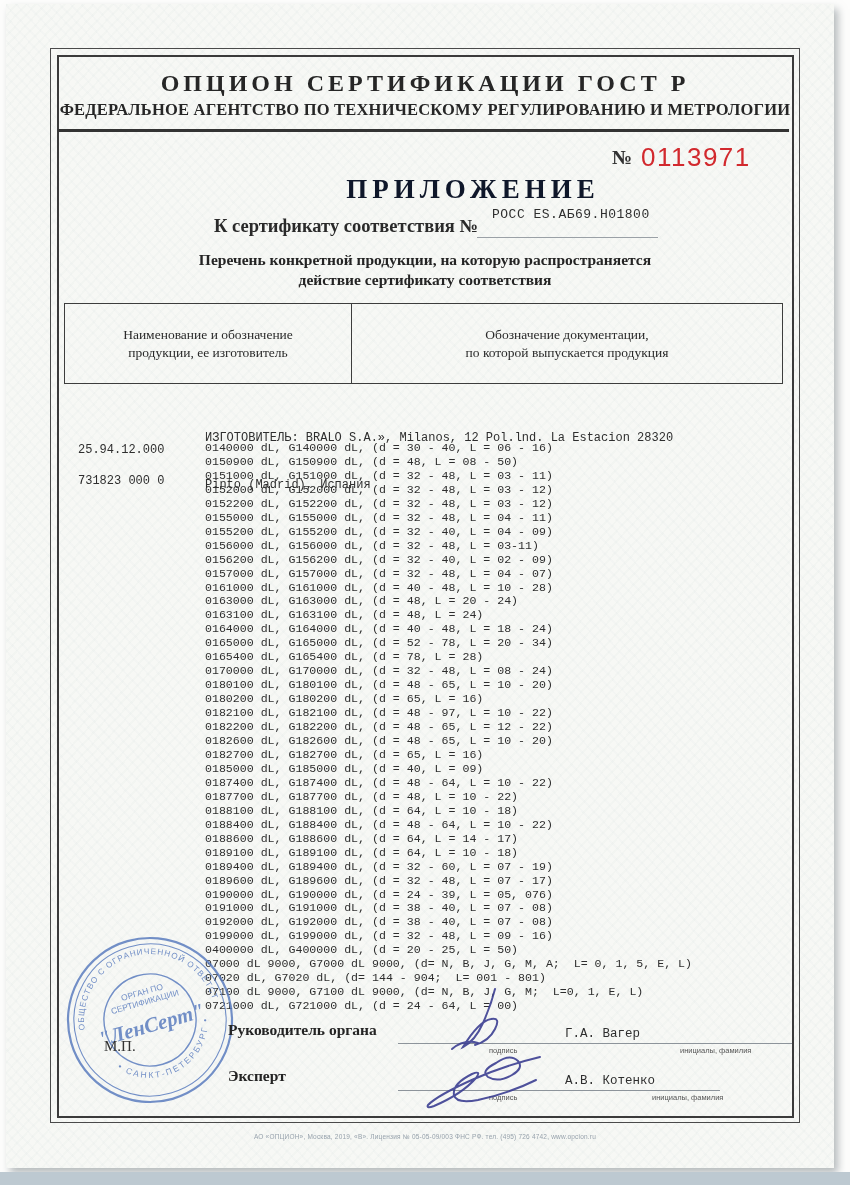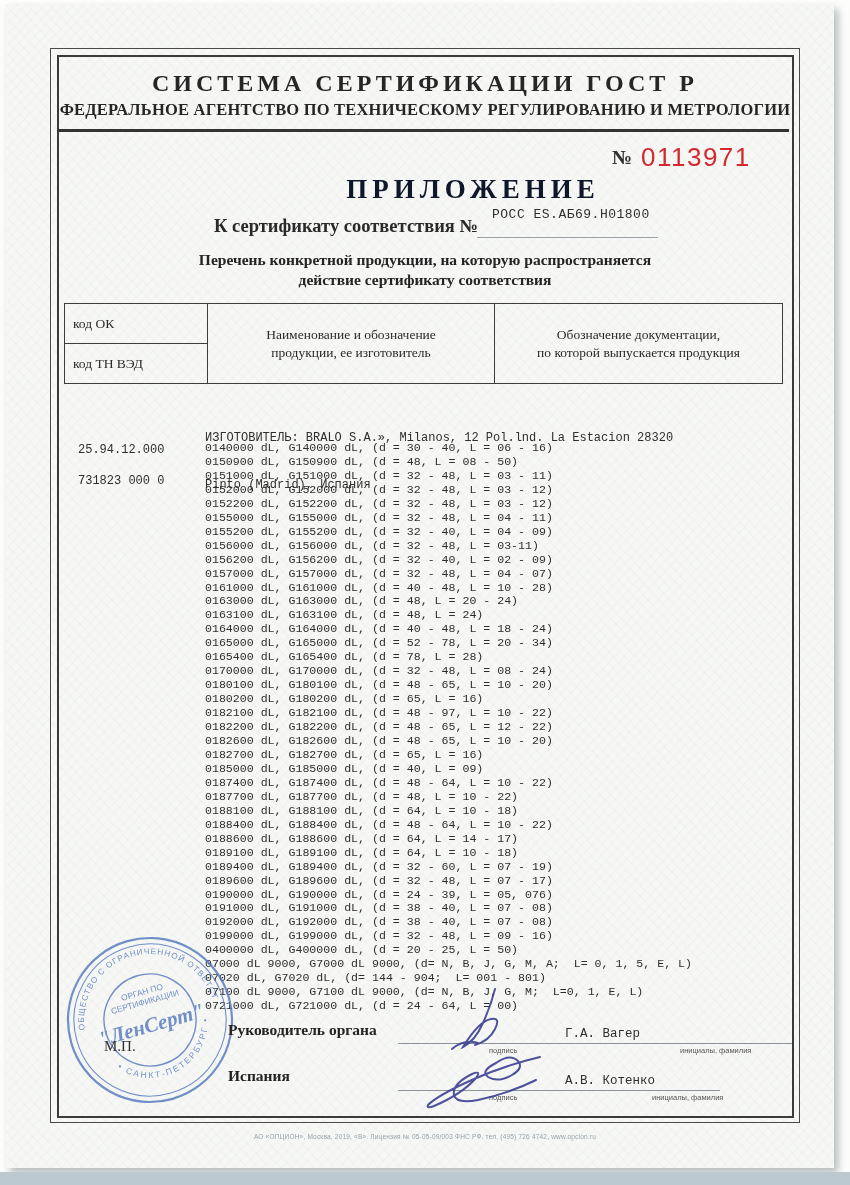--- a/index.html
+++ b/index.html
@@ -69,41 +69,37 @@
 </style>
 </head>
 <body>
 
 <div class="page">
   <div class="paper"></div>
 
   <div class="frame-outer"></div>
   <div class="frame-inner"></div>
 
-  <div class="abs ctr sys-title">СИСТЕМА СЕРТИФИКАЦИИ ГОСТ Р</div>
+  <div class="abs ctr sys-title">ОПЦИОН СЕРТИФИКАЦИИ ГОСТ Р</div>
   <div class="abs ctr agency-title">ФЕДЕРАЛЬНОЕ АГЕНТСТВО ПО ТЕХНИЧЕСКОМУ РЕГУЛИРОВАНИЮ И МЕТРОЛОГИИ</div>
   <div class="abs hrule"></div>
 
   <div class="abs form-no">№</div>
   <div class="abs form-no-digits">0113971</div>
 
   <div class="abs ctr appendix">ПРИЛОЖЕНИЕ</div>
 
   <div class="abs cert-label">К сертификату соответствия №</div>
   <div class="abs cert-number mono">РОСС ES.АБ69.Н01800</div>
   <div class="abs cert-underline"></div>
 
   <div class="abs ctr subtitle1">Перечень конкретной продукции,  на которую распространяется</div>
   <div class="abs ctr subtitle2">действие сертификату соответствия</div>
 
   <div class="abs tbl">
-    <div class="c1">
-      <div class="cell top">код ОК</div>
-      <div class="cell">код ТН ВЭД</div>
-    </div>
     <div class="c2">
       <div class="hdr">
         <span>Наименование и обозначение</span>
         <span>продукции, ее изготовитель</span>
       </div>
     </div>
     <div class="c3">
       <div class="hdr">
         <span>Обозначение документации,</span>
         <span>по которой выпускается продукция</span>
@@ -143,21 +139,21 @@
     </g>
   </svg>
 
   <div class="abs sig-label1">Руководитель органа</div>
   <div class="abs sig-line sl1"></div>
   <div class="abs caption cap-s1">подпись</div>
   <div class="abs sig-name nm1">Г.А. Вагер</div>
   <div class="abs sig-line nl1"></div>
   <div class="abs caption cap-n1">инициалы, фамилия</div>
 
-  <div class="abs sig-label2">Испания</div>
+  <div class="abs sig-label2">Эксперт</div>
   <div class="abs sig-line sl2"></div>
   <div class="abs caption cap-s2">подпись</div>
   <div class="abs sig-name nm2">А.В. Котенко</div>
   <div class="abs sig-line nl2"></div>
   <div class="abs caption cap-n2">инициалы, фамилия</div>
 
   <div class="abs mp">М.П.</div>
 
   <svg class="abs sigink" style="left:400px;top:985px;" width="200" height="125" viewBox="0 0 200 125">
     <g fill="none" stroke="#3c3f92" stroke-width="2" stroke-linecap="round" opacity="0.9">

